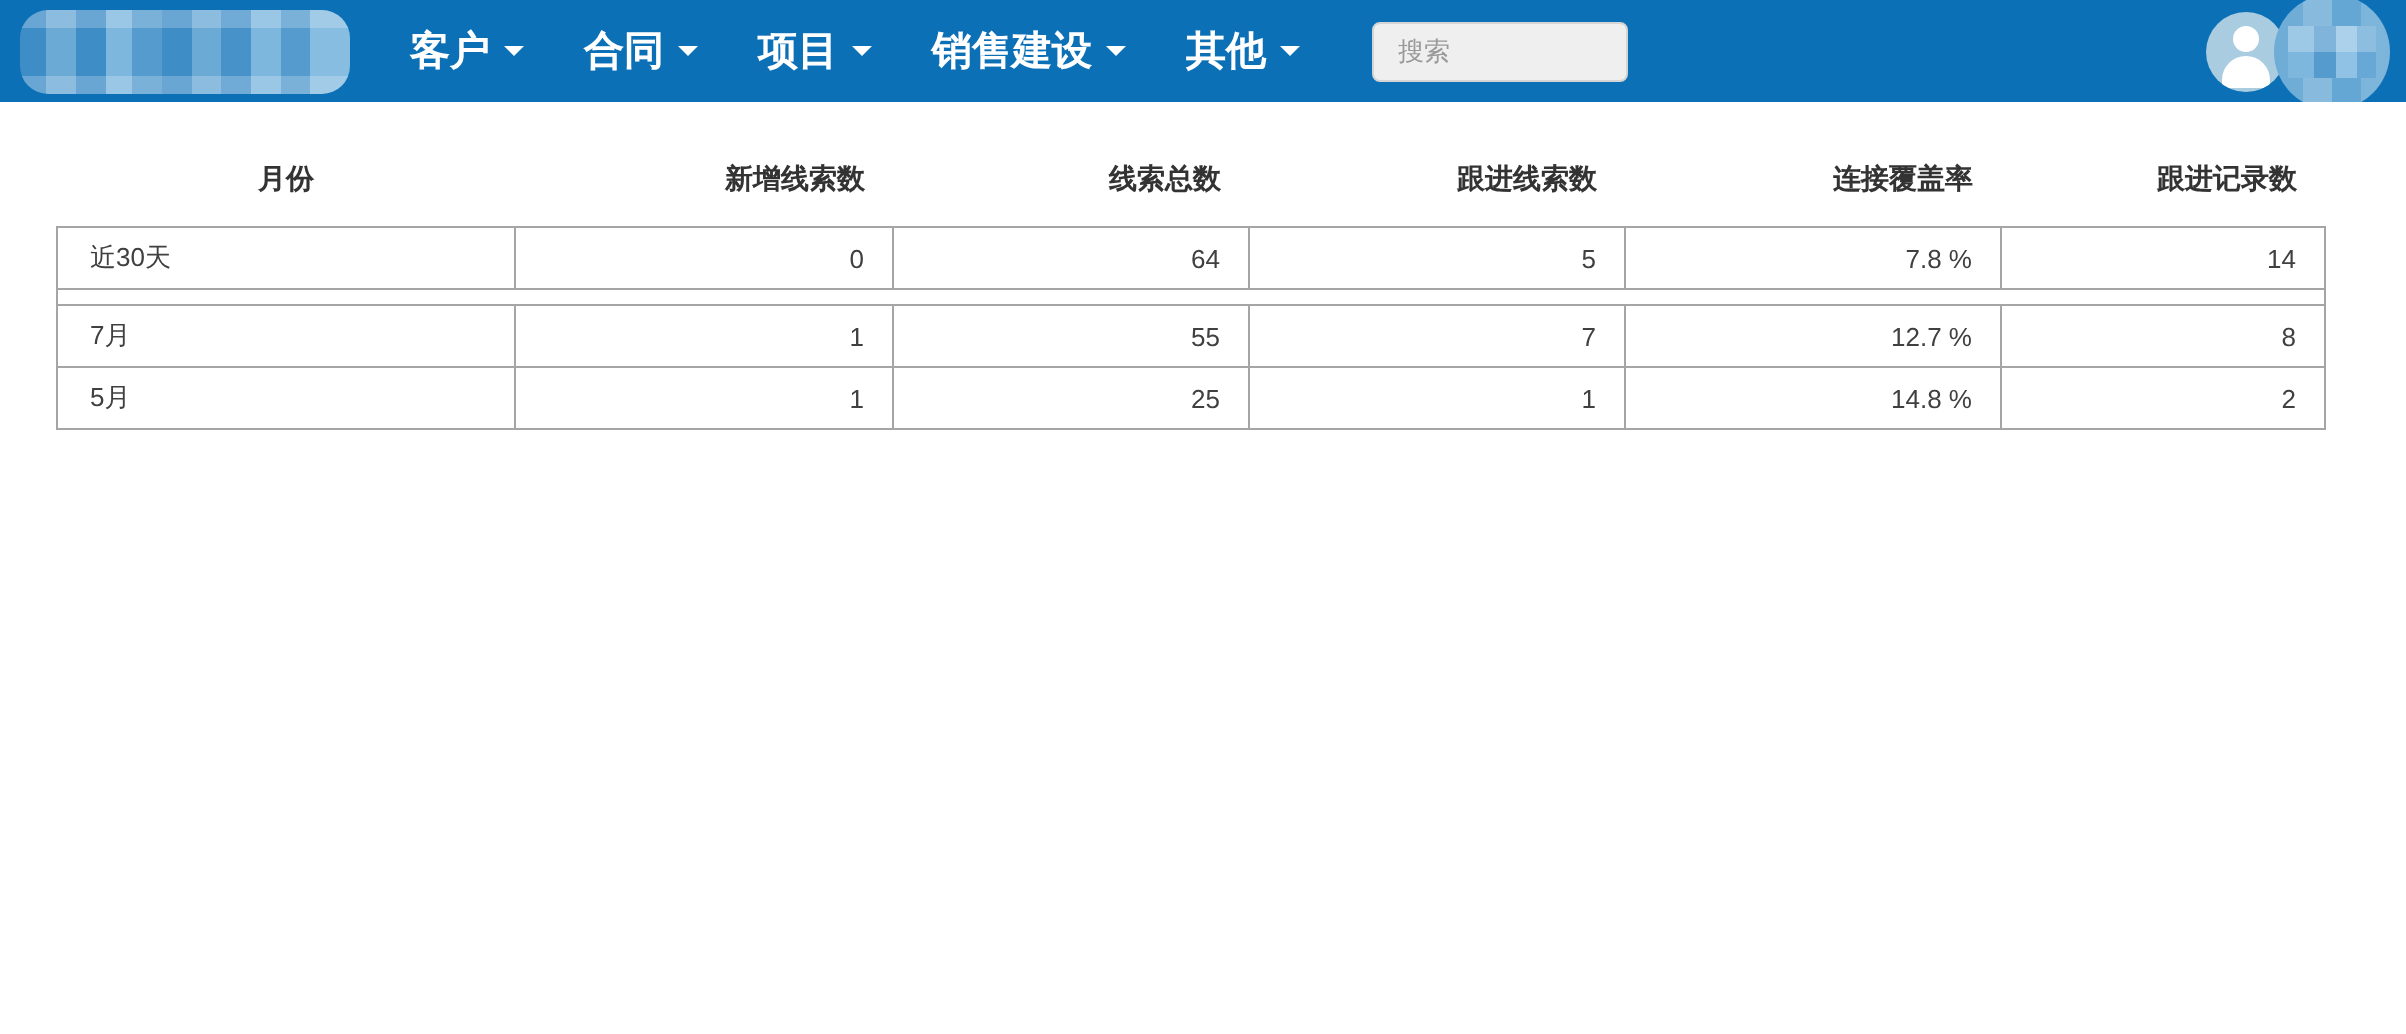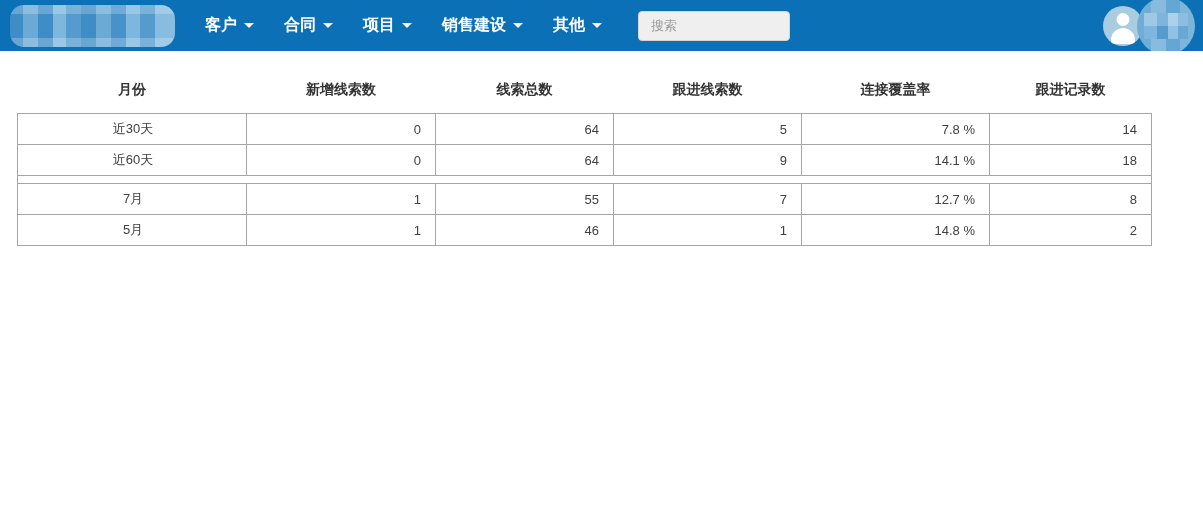--- a/index.html
+++ b/index.html
@@ -24,28 +24,28 @@
   .logo-blur{
     position:absolute;left:10px;top:5px;width:165px;height:42px;border-radius:14px;
     background:
       linear-gradient(to bottom,rgba(255,255,255,.22) 0 22%,rgba(255,255,255,0) 22% 78%,rgba(255,255,255,.22) 78% 100%),
       linear-gradient(to right,#3f8dc7 0 8%,#6caad6 8% 17%,#3f8dc7 17% 26%,#7db7de 26% 34%,#559bce 34% 43%,#3f8dc7 43% 52%,#6caad6 52% 61%,#4892ca 61% 70%,#7db7de 70% 79%,#559bce 79% 88%,#87bde0 88% 100%);
     cursor:pointer;
   }
   .nav-menu{display:flex;align-items:center;gap:30px;margin-left:205px;}
   .nav-item{
     display:flex;align-items:center;gap:7px;color:var(--navbar-text);
-    font-size:16px;font-weight:bold;cursor:pointer;white-space:nowrap;justify-content:center;
+    font-size:20px;font-weight:bold;cursor:pointer;white-space:nowrap;justify-content:center;
   }
   .caret{
     width:0;height:0;border-left:5px solid transparent;border-right:5px solid transparent;
     border-top:5px solid var(--navbar-text);display:inline-block;
   }
   .search-input{
-    margin-left:36px;width:152px;height:30px;background:var(--search-bg);
+    margin-left:36px;width:128px;height:30px;background:var(--search-bg);
     border:1px solid var(--search-border);border-radius:4px;padding:0 12px;
     font-size:13px;color:#b91c1c;outline:none;font-family:inherit;
   }
   .search-input::placeholder{color:#999;}
   .nav-right{position:absolute;right:8px;top:0;height:51px;display:flex;align-items:center;}
   .avatar{
     position:relative;width:40px;height:40px;border-radius:50%;background:var(--avatar-bg);
     overflow:hidden;cursor:pointer;flex:0 0 auto;
   }
   .avatar .head{
@@ -64,35 +64,35 @@
     cursor:pointer;flex:0 0 auto;
   }
   .user-blur .pix{
     position:absolute;left:7px;top:16px;width:44px;height:26px;
     background:
       linear-gradient(to bottom,rgba(255,255,255,.25) 0 50%,rgba(255,255,255,0) 50% 100%),
       linear-gradient(to right,#7db7de 0 30%,#559bce 30% 55%,#8fc2e4 55% 78%,#67a8d6 78% 100%);
   }
 
   
-  .content{width:1134px;margin:30px auto 0 17px;}
+  .content{width:1134px;margin:30px auto 0 28px;}
   table{width:1134px;border-collapse:collapse;table-layout:fixed;}
   col.c1{width:229px;} col.c2{width:189px;} col.c3{width:178px;}
   col.c4{width:188px;} col.c5{width:188px;} col.c6{width:162px;}
   th{
     border:none;font-size:14px;font-weight:bold;color:var(--header-text);
     padding:0 14px 14px 14px;white-space:nowrap;
   }
   th.center{text-align:center;}
-  th.right{}
+  th.right{text-align:right;}
   td{
     border:1px solid var(--table-border);height:31px;font-size:13px;color:var(--cell-text);
     padding:0 14px;white-space:nowrap;background:#fff;
   }
-  td.center{text-align:center;padding-left:16px;}
+  td.center{text-align:left;padding-left:16px;}
   td.right{text-align:right;}
   tr.spacer td{height:8px;padding:0;}
 </style>
 </head>
 <body>
 
 <div class="navbar">
   <div class="logo-blur"></div>
   <div class="nav-menu">
     <div class="nav-item">
@@ -150,42 +150,34 @@
     </thead>
     <tbody>
       <tr>
         <td class="center">近30天</td>
         <td class="right">0</td>
         <td class="right">64</td>
         <td class="right">5</td>
         <td class="right">7.8 %</td>
         <td class="right">14</td>
       </tr>
-      <tr>
-        <td class="center">近60天</td>
-        <td class="right">0</td>
-        <td class="right">64</td>
-        <td class="right">9</td>
-        <td class="right">14.1 %</td>
-        <td class="right">18</td>
-      </tr>
       <tr class="spacer">
         <td colspan="6"></td>
       </tr>
       <tr>
         <td class="center">7月</td>
         <td class="right">1</td>
         <td class="right">55</td>
         <td class="right">7</td>
         <td class="right">12.7 %</td>
         <td class="right">8</td>
       </tr>
       <tr>
         <td class="center">5月</td>
         <td class="right">1</td>
-        <td class="right">46</td>
+        <td class="right">25</td>
         <td class="right">1</td>
         <td class="right">14.8 %</td>
         <td class="right">2</td>
       </tr>
     </tbody>
   </table>
 </div>
 
 </body></html>

